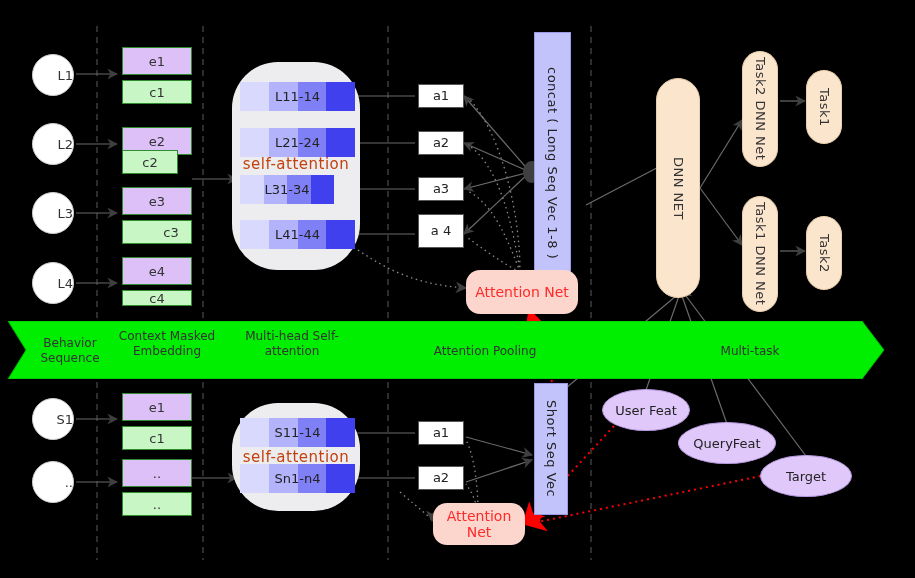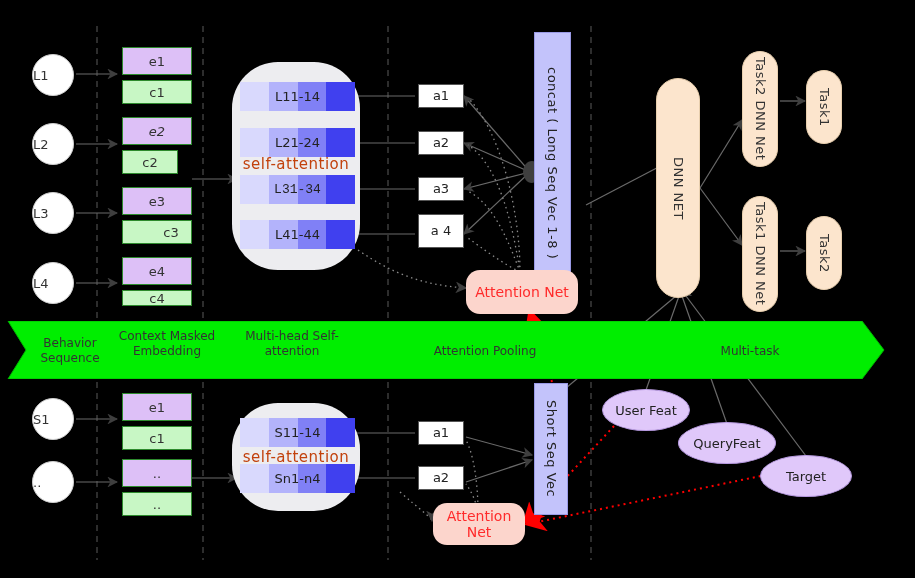--- a/index.html
+++ b/index.html
@@ -10,21 +10,21 @@
     overflow:hidden;
     font-family:"DejaVu Sans", sans-serif;
   }
   .abs{position:absolute;box-sizing:border-box;}
 
   
   .circ{
     border-radius:50%;
     background:#ffffff;
     border:1px solid #cfcfcf;
-    display:flex;align-items:center;justify-content:flex-start;
+    display:flex;align-items:center;justify-content:flex-end;
     color:#333;font-size:13px;
   }
 
   
   .ebox{
     background:#ddc0f7;
     border:1px solid #2e8b2e;
     display:flex;align-items:center;justify-content:center;
     color:#333;font-size:13px;text-align:right;
   }
@@ -247,21 +247,21 @@
     <span>L4</span>
   </div>
 
   <div class="abs ebox" style="left:122px;top:47px;width:70px;height:28px;">
     <span>e1</span>
   </div>
   <div class="abs cbox" style="left:122px;top:80px;width:70px;height:24px;">
     <span>c1</span>
   </div>
 
-  <div class="abs ebox" style="left:122px;top:117px;width:70px;height:28px;font-style:italic;">
+  <div class="abs ebox" style="left:122px;top:127px;width:70px;height:28px;">
     <span>e2</span>
   </div>
   <div class="abs cbox" style="left:122px;top:150px;width:56px;height:24px;">
     <span>c2</span>
   </div>
 
   <div class="abs ebox" style="left:122px;top:187px;width:70px;height:28px;">
     <span>e3</span>
   </div>
   <div class="abs cbox" style="left:122px;top:220px;width:70px;height:24px;padding-left:28px;">
@@ -287,21 +287,21 @@
   </div>
 
   <div class="abs sa-row" style="left:240px;top:128px;width:115px;height:29px;">
     <div class="sa-seg" style="width:25%;background:#d9d9fd;"></div>
     <div class="sa-seg" style="width:25%;background:#b3b3fb;"></div>
     <div class="sa-seg" style="width:25%;background:#8080f6;"></div>
     <div class="sa-seg" style="width:25%;background:#4040ef;"></div>
     <div class="lbl">L21-24</div>
   </div>
 
-  <div class="abs sa-row" style="left:240px;top:175px;width:115px;height:29px;font-family:Liberation Mono, monospace;">
+  <div class="abs sa-row" style="left:240px;top:175px;width:94px;height:29px;">
     <div class="sa-seg" style="width:25%;background:#d9d9fd;"></div>
     <div class="sa-seg" style="width:25%;background:#b3b3fb;"></div>
     <div class="sa-seg" style="width:25%;background:#8080f6;"></div>
     <div class="sa-seg" style="width:25%;background:#4040ef;"></div>
     <div class="lbl">L31-34</div>
   </div>
 
   <div class="abs sa-row" style="left:240px;top:220px;width:115px;height:29px;">
     <div class="sa-seg" style="width:25%;background:#d9d9fd;"></div>
     <div class="sa-seg" style="width:25%;background:#b3b3fb;"></div>

